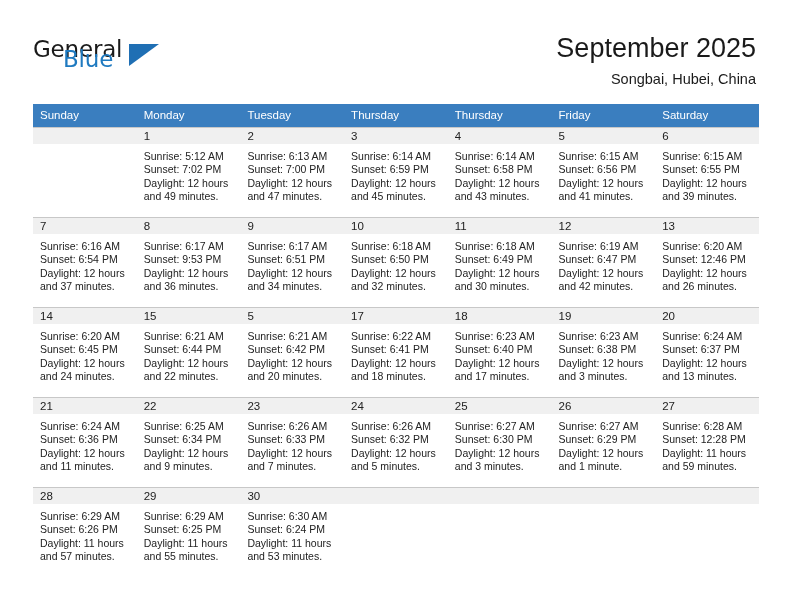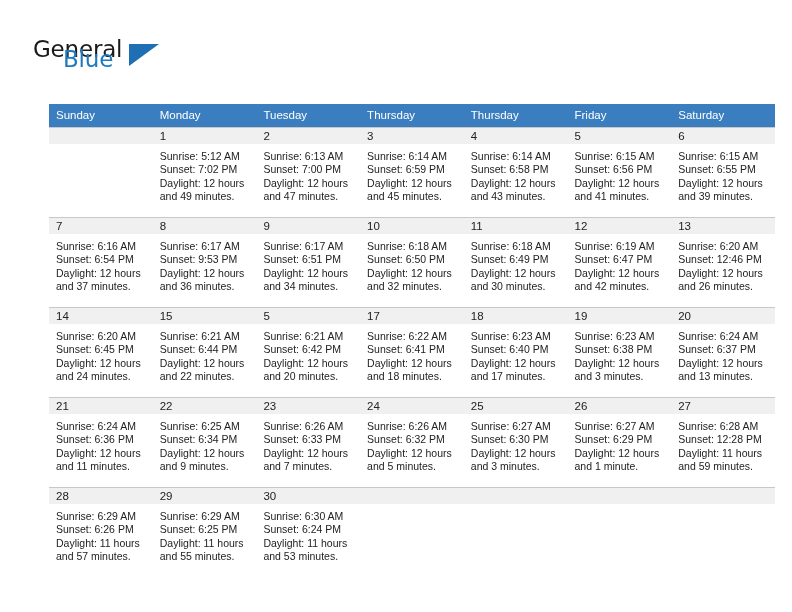--- a/index.html
+++ b/index.html
@@ -90,21 +90,20 @@
   }
 
   
   .calendar {
     position: absolute;
     left: 33px;
     top: 104px;
     width: 726px;
     border-collapse: collapse;
     table-layout: fixed;
-    margin-left: 16px;
   }
   .calendar th {
     background: #3a7ebf;
     color: #ffffff;
     font-size: 11.5px;
     font-weight: 400;
     text-align: left;
     padding: 5px 0 5px 7px;
     height: 12px;
     line-height: 13px;
@@ -152,20 +151,22 @@
 
   <div class="header">
 
     <div class="brand">
       <span class="brand-general">General</span>
       <span class="brand-triangle"></span>
       <span class="brand-blue">Blue</span>
     </div>
 
     <div class="title-block">
+      <div class="cal-title">September 2025</div>
+      <div class="cal-subtitle">Songbai, Hubei, China</div>
     </div>
 
   </div>
 
   <table class="calendar">
     <thead>
       <tr>
         <th>Sunday</th>
         <th>Monday</th>
         <th>Tuesday</th>

